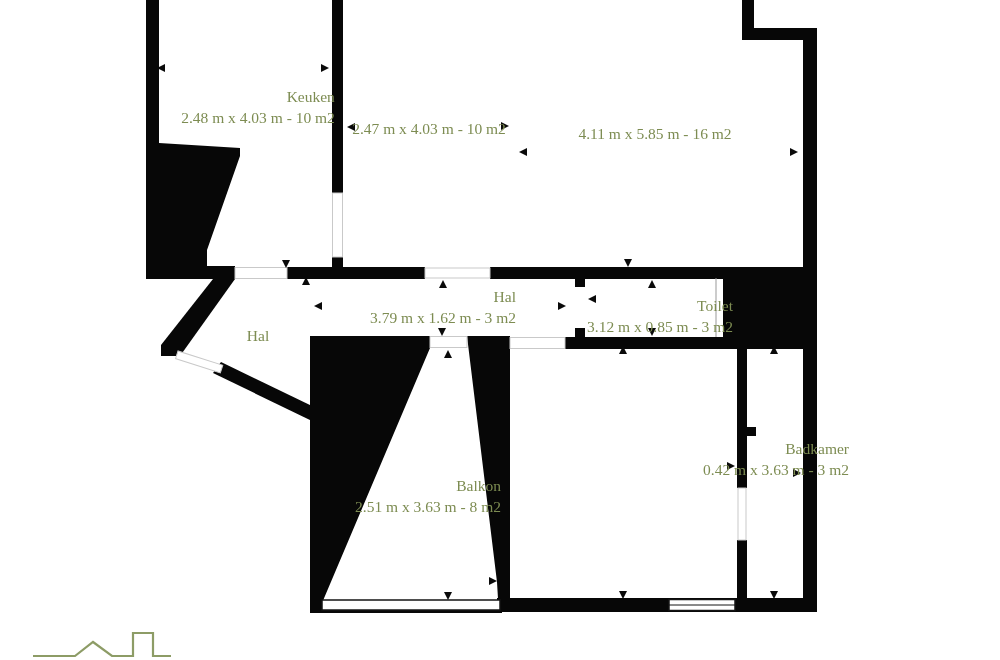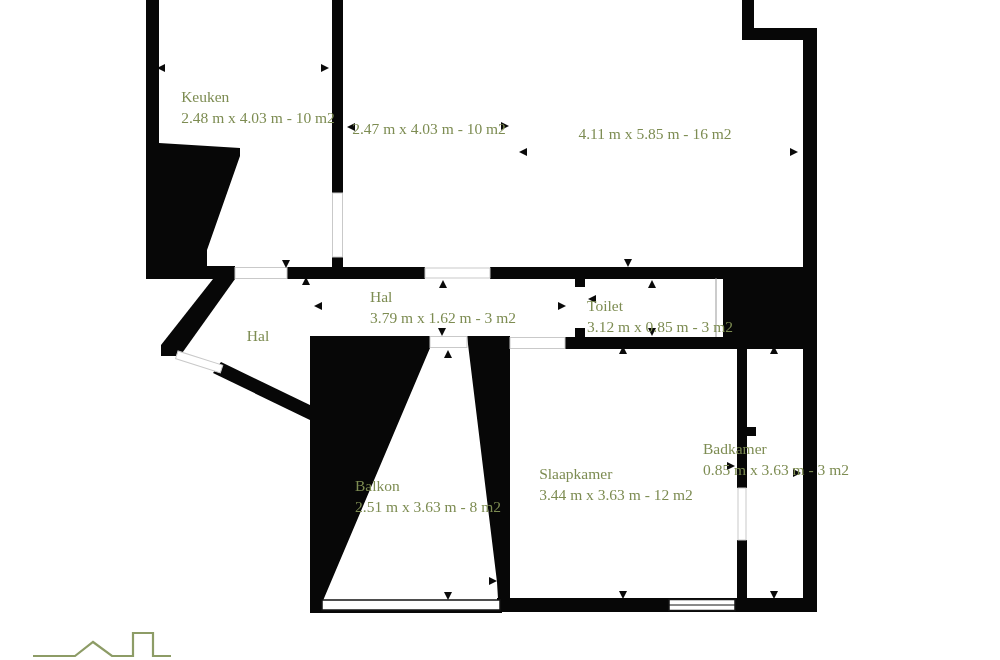--- a/index.html
+++ b/index.html
@@ -14,21 +14,21 @@
   .wall{fill:var(--wall-black,#050505);stroke:none;}
   .door{fill:#ffffff;stroke:#c9c9c9;stroke-width:1;}
   .window{fill:#ffffff;stroke:#141414;stroke-width:1.5;}
   .thinline{stroke:#999;stroke-width:1;}
   .winline{stroke:#141414;stroke-width:1;}
   .arrow{fill:#0a0a0a;}
   .logo{fill:none;stroke:var(--logo-green,#8d9c66);stroke-width:2.2;}
   .room-label{
     position:absolute;
     transform:translate(-50%,-50%);
-    text-align:left;
+    text-align:right;
     color:var(--label-green,#7d8c52);
     font-size:15.5px;
     line-height:21px;
     white-space:nowrap;
     z-index:2;
   }
   .room-name{display:block;}
   .room-dims{display:block;}
 </style>
 </head>
@@ -130,23 +130,19 @@
   <div class="room-label" style="left:660px;top:316px">
     <span class="room-name">Toilet</span>
     <span class="room-dims">3.12 m x 0.85 m - 3 m2</span>
   </div>
 
   <div class="room-label" style="left:428px;top:496px">
     <span class="room-name">Balkon</span>
     <span class="room-dims">2.51 m x 3.63 m - 8 m2</span>
   </div>
 
-  <div class="room-label" style="left:616px;top:484px">
-    <span class="room-name">Slaapkamer</span>
-    <span class="room-dims">3.44 m x 3.63 m - 12 m2</span>
-  </div>
 
   <div class="room-label" style="left:776px;top:459px">
     <span class="room-name">Badkamer</span>
-    <span class="room-dims">0.85 m x 3.63 m - 3 m2</span>
+    <span class="room-dims">0.42 m x 3.63 m - 3 m2</span>
   </div>
 
 </div>
 
 </body></html>

